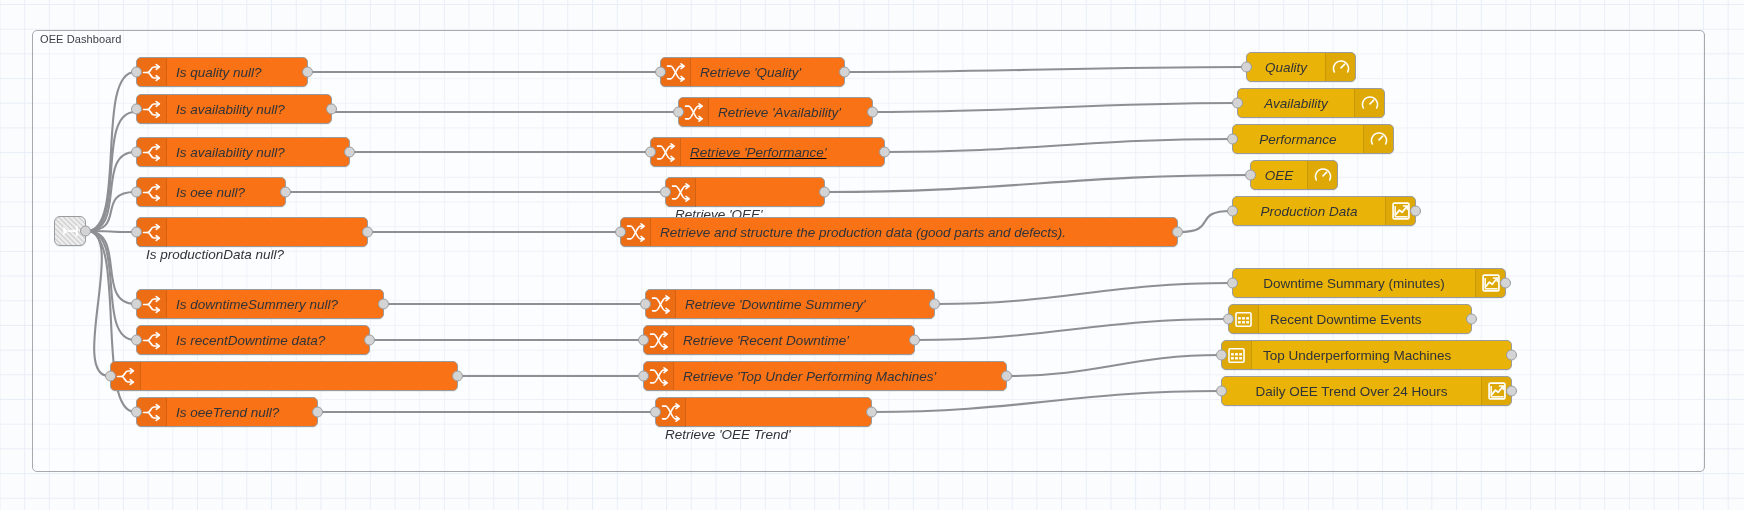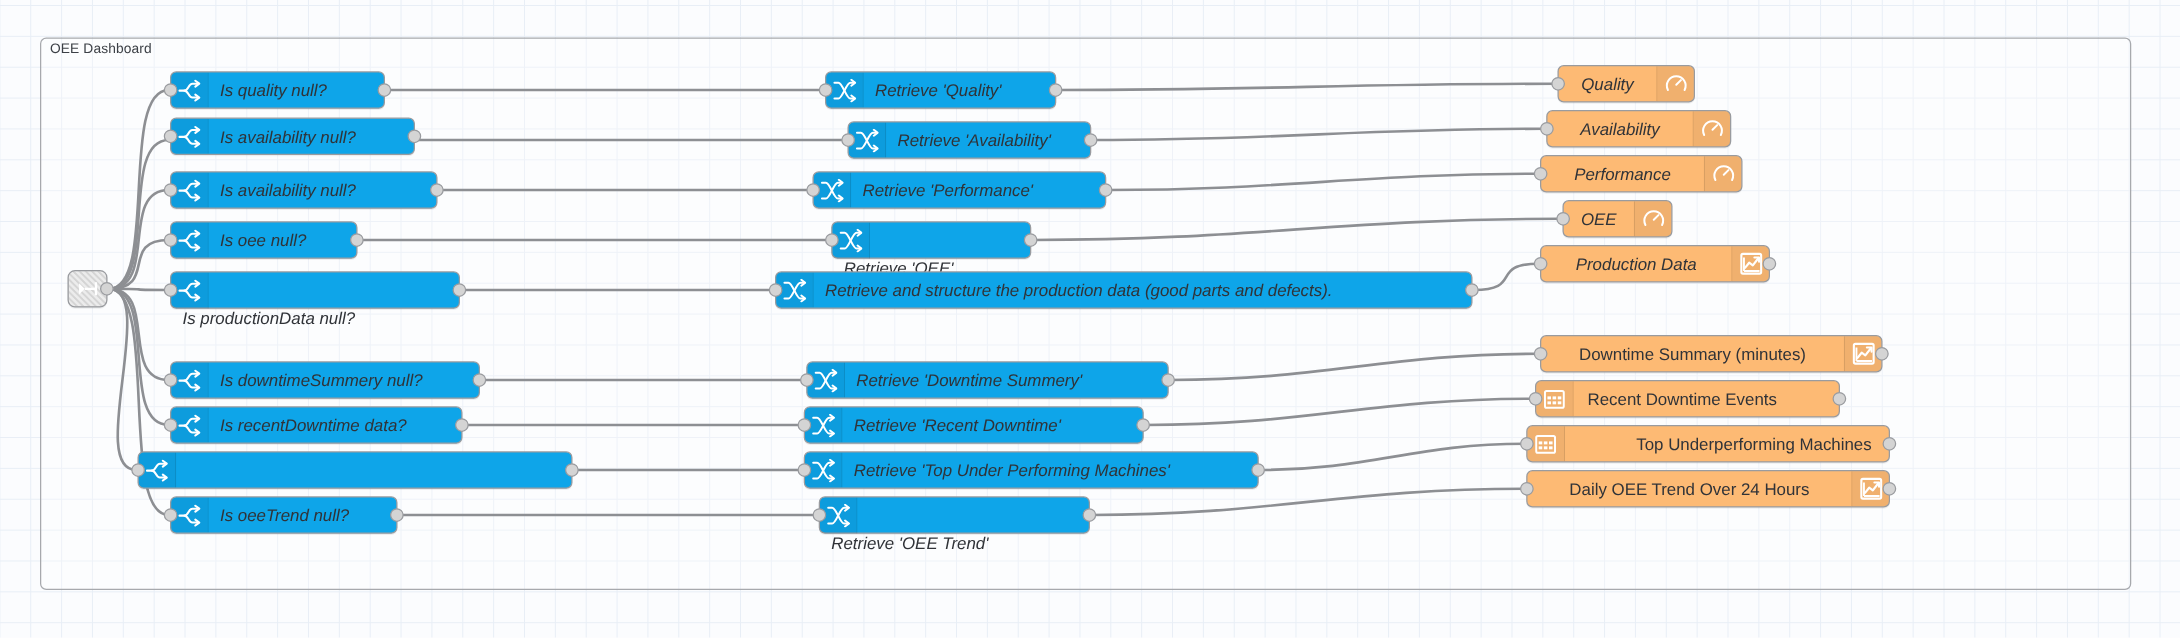--- a/index.html
+++ b/index.html
@@ -39,22 +39,22 @@
   
   .node{
     position:absolute;
     height:30px;
     border:1.2px solid #999b9f;
     border-radius:5px;
     box-sizing:border-box;
     display:flex;align-items:stretch;
     box-shadow:0 1px 0 rgba(0,0,0,0.06);
   }
-  .node.fn{ background:#0ea5e9; }          
-  .node.ui{ background:#fdba74; }          
+  .node.fn{ background:#f97316; }          
+  .node.ui{ background:#eab308; }          
 
   .node .icon-box{
     width:29px;flex:0 0 29px;
     display:flex;align-items:center;justify-content:center;
     border-right:1px solid rgba(0,0,0,.10);
     background:rgba(0,0,0,.05);
     border-radius:4px 0 0 4px;
   }
   .node .icon-box.right{
     border-right:none;border-left:1px solid rgba(0,0,0,.10);
@@ -283,21 +283,21 @@
             <path d="M2 4 H6 C10 4 14 20 18 20 H22" stroke="#ffffff" stroke-width="2.1" fill="none" stroke-linecap="round"></path>
             <path d="M2 20 H6 C10 20 14 4 18 4 H22" stroke="#ffffff" stroke-width="2.1" fill="none" stroke-linecap="round"></path>
             <path d="M19 1 L23 4 L19 7" stroke="#ffffff" stroke-width="2" fill="none" stroke-linecap="round" stroke-linejoin="round"></path>
             <path d="M19 17 L23 20 L19 23" stroke="#ffffff" stroke-width="2" fill="none" stroke-linecap="round" stroke-linejoin="round"></path>
           </svg>
         </span>
         <span class="label">Retrieve 'Availability'</span>
         <span class="port in"></span>
         <span class="port out"></span>
       </div>
-      <div class="node fn" style="left: 650px; top: 137px; width: 235px;">
+      <div class="node fn" style="left: 650px; top: 137px; width: 235px; text-decoration: underline;">
         <span class="icon-box">
           <svg class="gi" width="19" height="19" viewBox="0 0 24 24">
             <path d="M2 4 H6 C10 4 14 20 18 20 H22" stroke="#ffffff" stroke-width="2.1" fill="none" stroke-linecap="round"></path>
             <path d="M2 20 H6 C10 20 14 4 18 4 H22" stroke="#ffffff" stroke-width="2.1" fill="none" stroke-linecap="round"></path>
             <path d="M19 1 L23 4 L19 7" stroke="#ffffff" stroke-width="2" fill="none" stroke-linecap="round" stroke-linejoin="round"></path>
             <path d="M19 17 L23 20 L19 23" stroke="#ffffff" stroke-width="2" fill="none" stroke-linecap="round" stroke-linejoin="round"></path>
           </svg>
         </span>
         <span class="label">Retrieve 'Performance'</span>
         <span class="port in"></span>
@@ -458,21 +458,21 @@
             <rect x="15.4" y="9" width="3.6" height="3" fill="#ffffff"></rect>
             <rect x="5" y="14" width="3.6" height="3" fill="#ffffff"></rect>
             <rect x="10.2" y="14" width="3.6" height="3" fill="#ffffff"></rect>
             <rect x="15.4" y="14" width="3.6" height="3" fill="#ffffff"></rect>
           </svg>
         </span>
         <span class="label left">Recent Downtime Events</span>
         <span class="port in"></span>
         <span class="port out"></span>
       </div>
-      <div class="node ui" style="left: 1221px; top: 340px; width: 291px; gap: 46px;">
+      <div class="node ui" style="left: 1221px; top: 340px; width: 291px;">
         <span class="icon-box">
           <svg class="gi" width="19" height="19" viewBox="0 0 24 24">
             <rect x="2.5" y="3.5" width="19" height="17" rx="1.6" fill="none" stroke="#ffffff" stroke-width="2"></rect>
             <rect x="5" y="9" width="3.6" height="3" fill="#ffffff"></rect>
             <rect x="10.2" y="9" width="3.6" height="3" fill="#ffffff"></rect>
             <rect x="15.4" y="9" width="3.6" height="3" fill="#ffffff"></rect>
             <rect x="5" y="14" width="3.6" height="3" fill="#ffffff"></rect>
             <rect x="10.2" y="14" width="3.6" height="3" fill="#ffffff"></rect>
             <rect x="15.4" y="14" width="3.6" height="3" fill="#ffffff"></rect>
           </svg>

